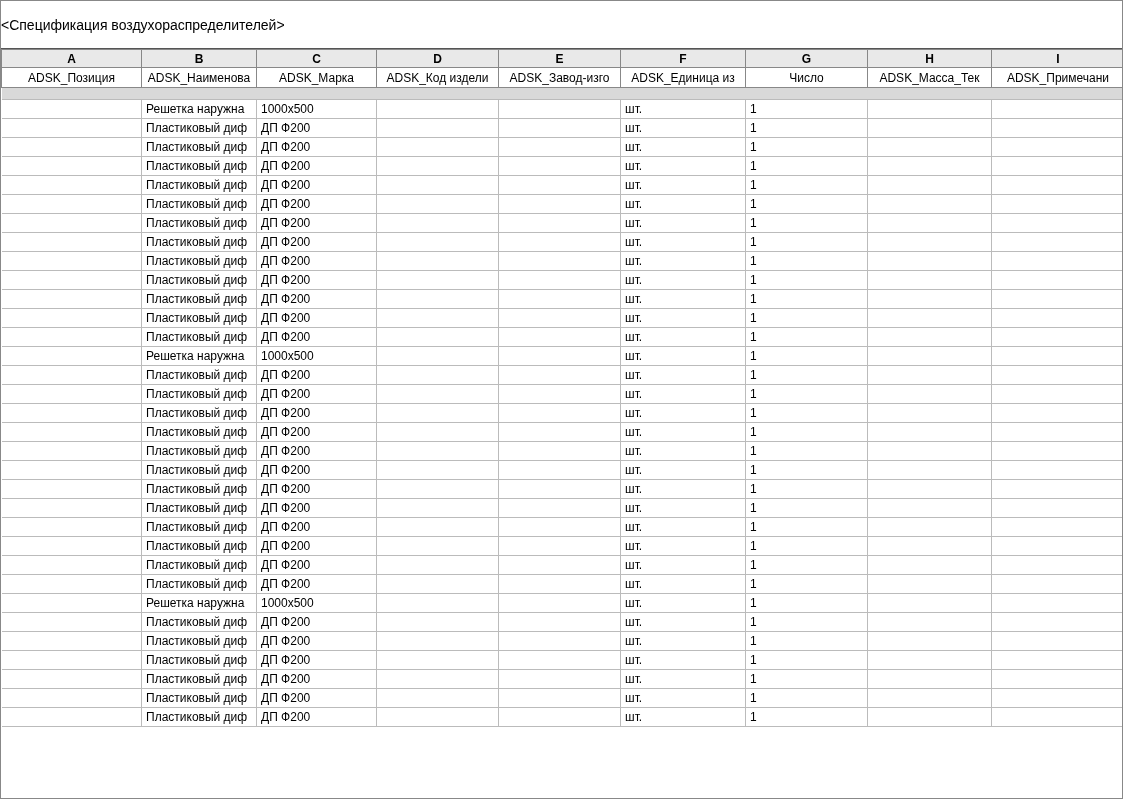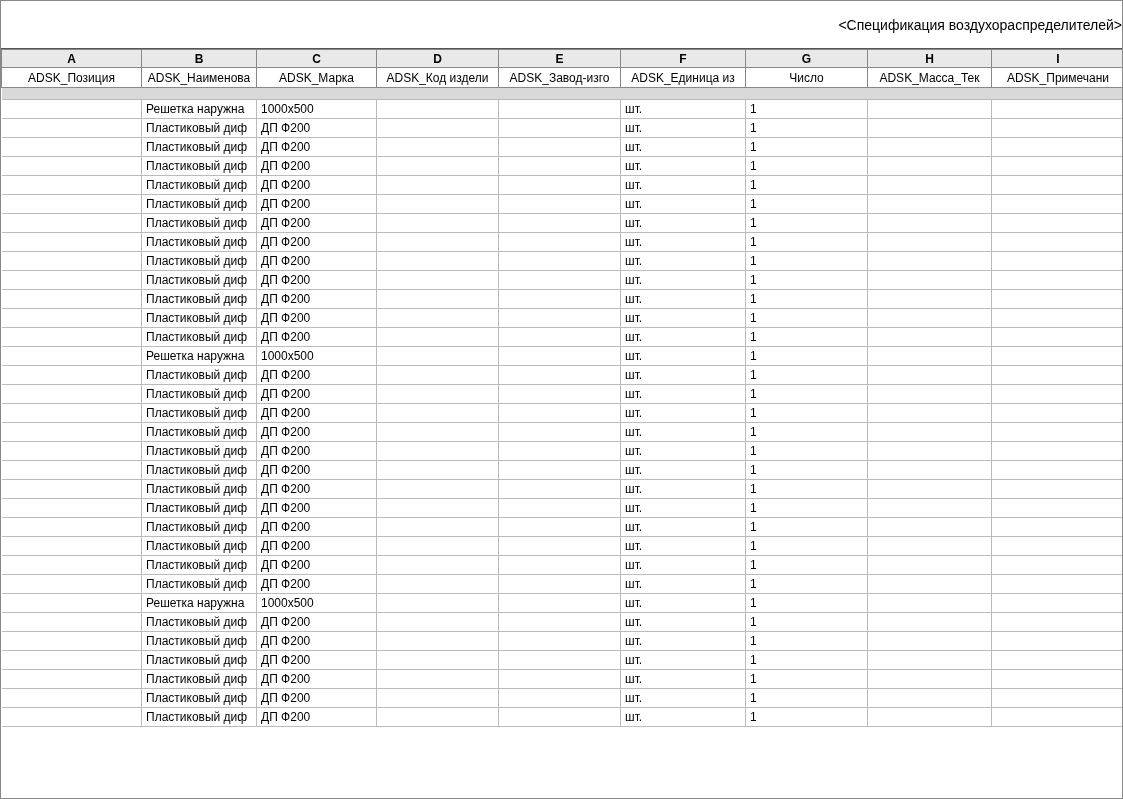--- a/index.html
+++ b/index.html
@@ -15,21 +15,21 @@
     height: 799px;
     border: 1px solid #888;
     overflow: hidden;
     position: relative;
   }
   .title-bar {
     height: 48px;
     border-bottom: 1px solid #555;
     display: flex;
     align-items: center;
-    justify-content: flex-end;
+    justify-content: flex-start;
     font-size: 14px;
     background: #fff;
   }
   table {
     border-collapse: collapse;
     table-layout: fixed;
     width: 100%;
   }
   thead th.letter {
     background: #e9e9e9;

